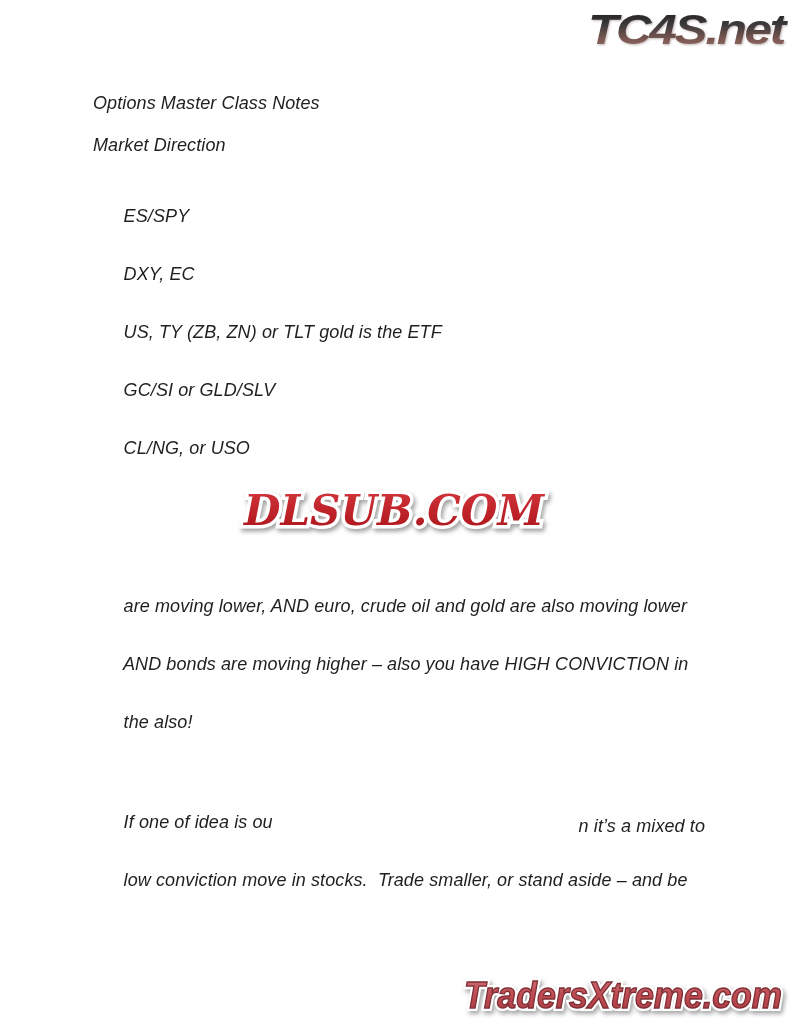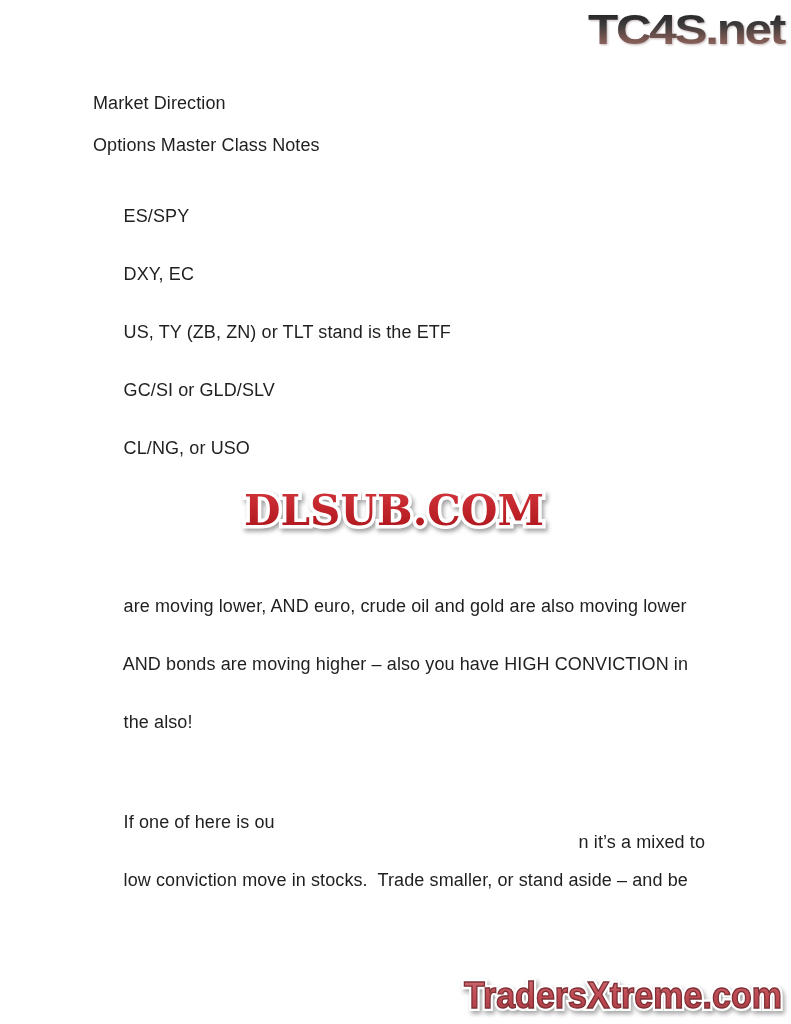--- a/index.html
+++ b/index.html
@@ -7,20 +7,21 @@
     padding: 0;
     background: #ffffff;
   }
   .page {
     position: relative;
     width: 791px;
     height: 1024px;
     background: #ffffff;
     overflow: hidden;
     font-family: "Liberation Sans", sans-serif;
+    font-style: italic;
   }
   .doc {
     position: absolute;
     left: 93px;
     top: 89px;
     width: 640px;
     font-size: 18px;
     line-height: 29px;
     color: #1f1f1f;
     letter-spacing: 0.1px;
@@ -32,21 +33,21 @@
   .doc .line {
     white-space: pre;
   }
   .mixed-line {
     position: relative;
     white-space: pre;
   }
   .mixed-suffix {
     position: absolute;
     left: 455px;
-    top: 16px;
+    top: 0;
     white-space: pre;
   }
   .logo-top {
     position: absolute;
     top: 2px;
     left: 586px;
   }
   .watermark-mid {
     position: absolute;
     left: 234px;
@@ -70,42 +71,42 @@
         <stop offset="0.42" stop-color="#3d3b3b"></stop>
         <stop offset="0.72" stop-color="#7c5852"></stop>
         <stop offset="1" stop-color="#a17a72"></stop>
       </linearGradient>
     </defs>
     <text x="2" y="42" font-family="Liberation Sans, sans-serif" font-size="43" font-weight="bold" letter-spacing="-2" fill="url(#tc4s-grad)" textLength="196" lengthAdjust="spacingAndGlyphs" style="filter: drop-shadow(1px 1px 1px rgba(120,90,90,0.45));">TC4S.net</text>
   </svg>
 
   <div class="doc">
 
+    <p>Options Master Class Notes</p>
+
     <p>Market Direction</p>
-
-    <p>Options Master Class Notes</p>
 
     <p>
       <span class="line">ES/SPY</span><br>
       <span class="line">DXY, EC</span><br>
-      <span class="line">US, TY (ZB, ZN) or TLT stand is the ETF</span><br>
+      <span class="line">US, TY (ZB, ZN) or TLT gold is the ETF</span><br>
       <span class="line">GC/SI or GLD/SLV</span><br>
       <span class="line">CL/NG, or USO</span>
     </p>
 
     <p>
       <br>
       <span class="line">are moving lower, AND euro, crude oil and gold are also moving lower</span><br>
       <span class="line">AND bonds are moving higher – also you have HIGH CONVICTION in</span><br>
       <span class="line">the also!</span>
     </p>
 
 
     <p>
-      <span class="mixed-line"><span>If one of here is ou</span><span class="mixed-suffix">n it’s a mixed to</span></span><br>
+      <span class="mixed-line"><span>If one of idea is ou</span><span class="mixed-suffix">n it’s a mixed to</span></span><br>
       <span class="line">low conviction move in stocks.  Trade smaller, or stand aside – and be</span><br>
     </p>
 
   </div>
 
   <svg class="watermark-mid" width="322" height="66" viewBox="0 0 322 66">
     <defs>
       <linearGradient id="dlsub-grad" x1="0" y1="0" x2="0" y2="1">
         <stop offset="0" stop-color="#d4393f"></stop>
         <stop offset="0.45" stop-color="#c2262c"></stop>

